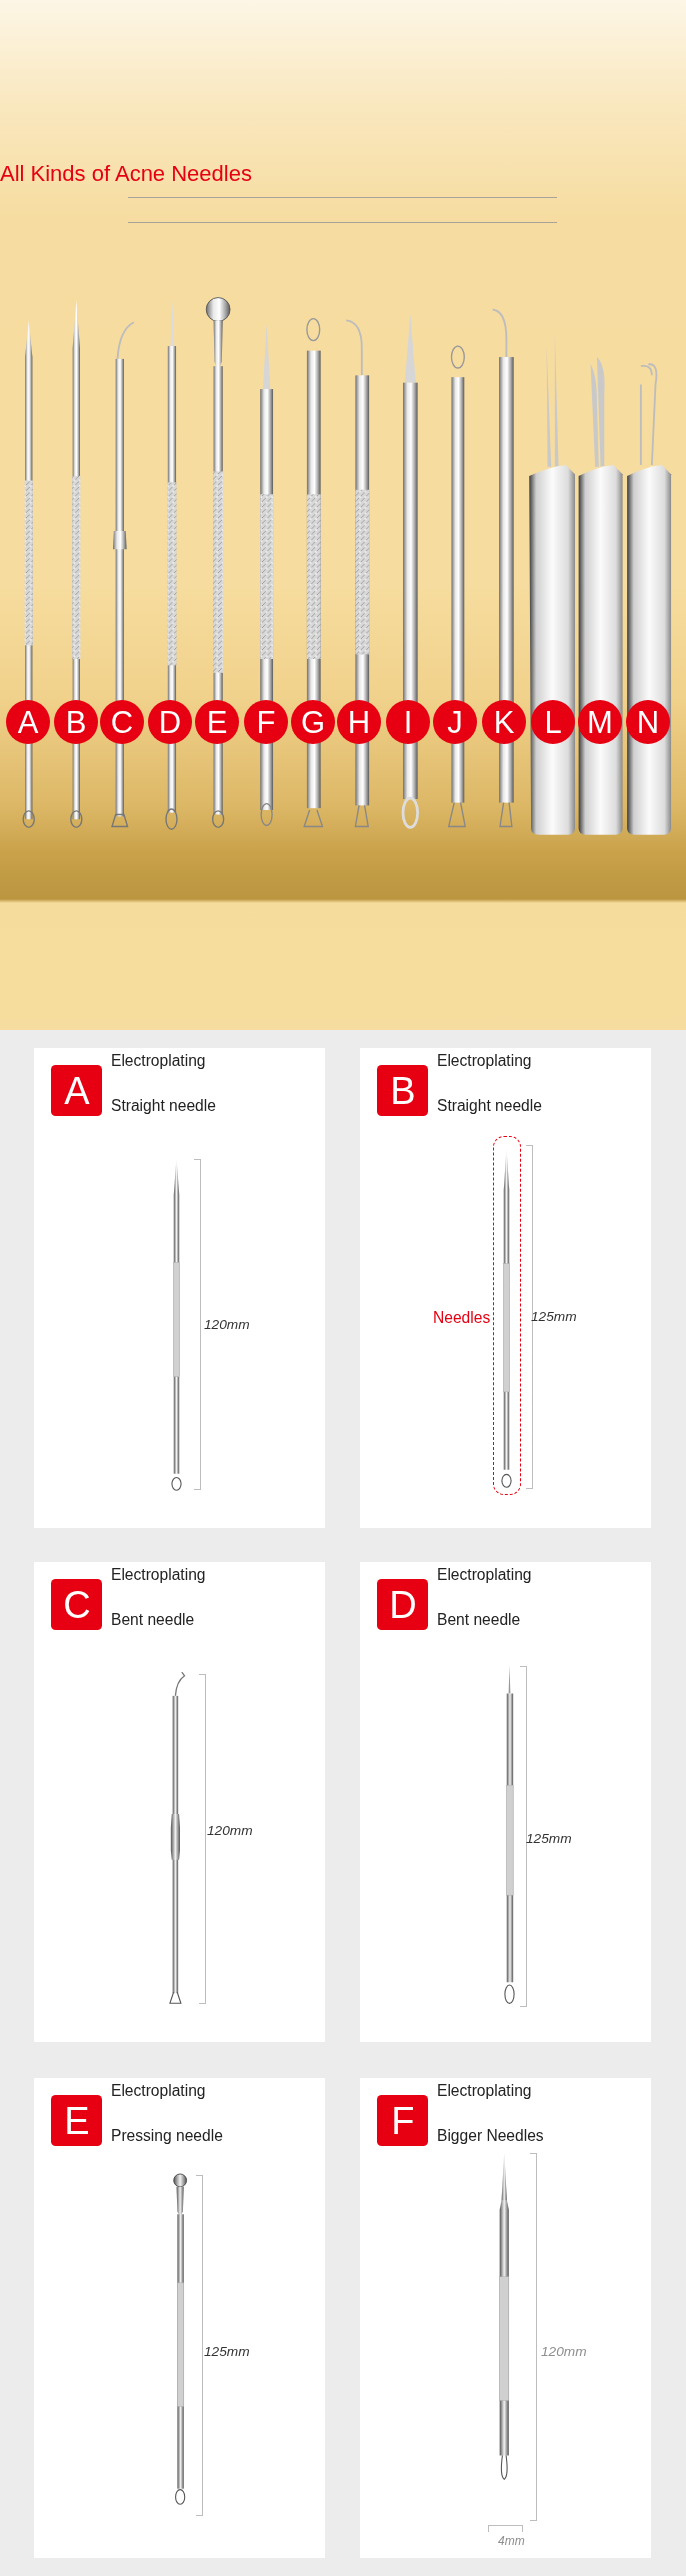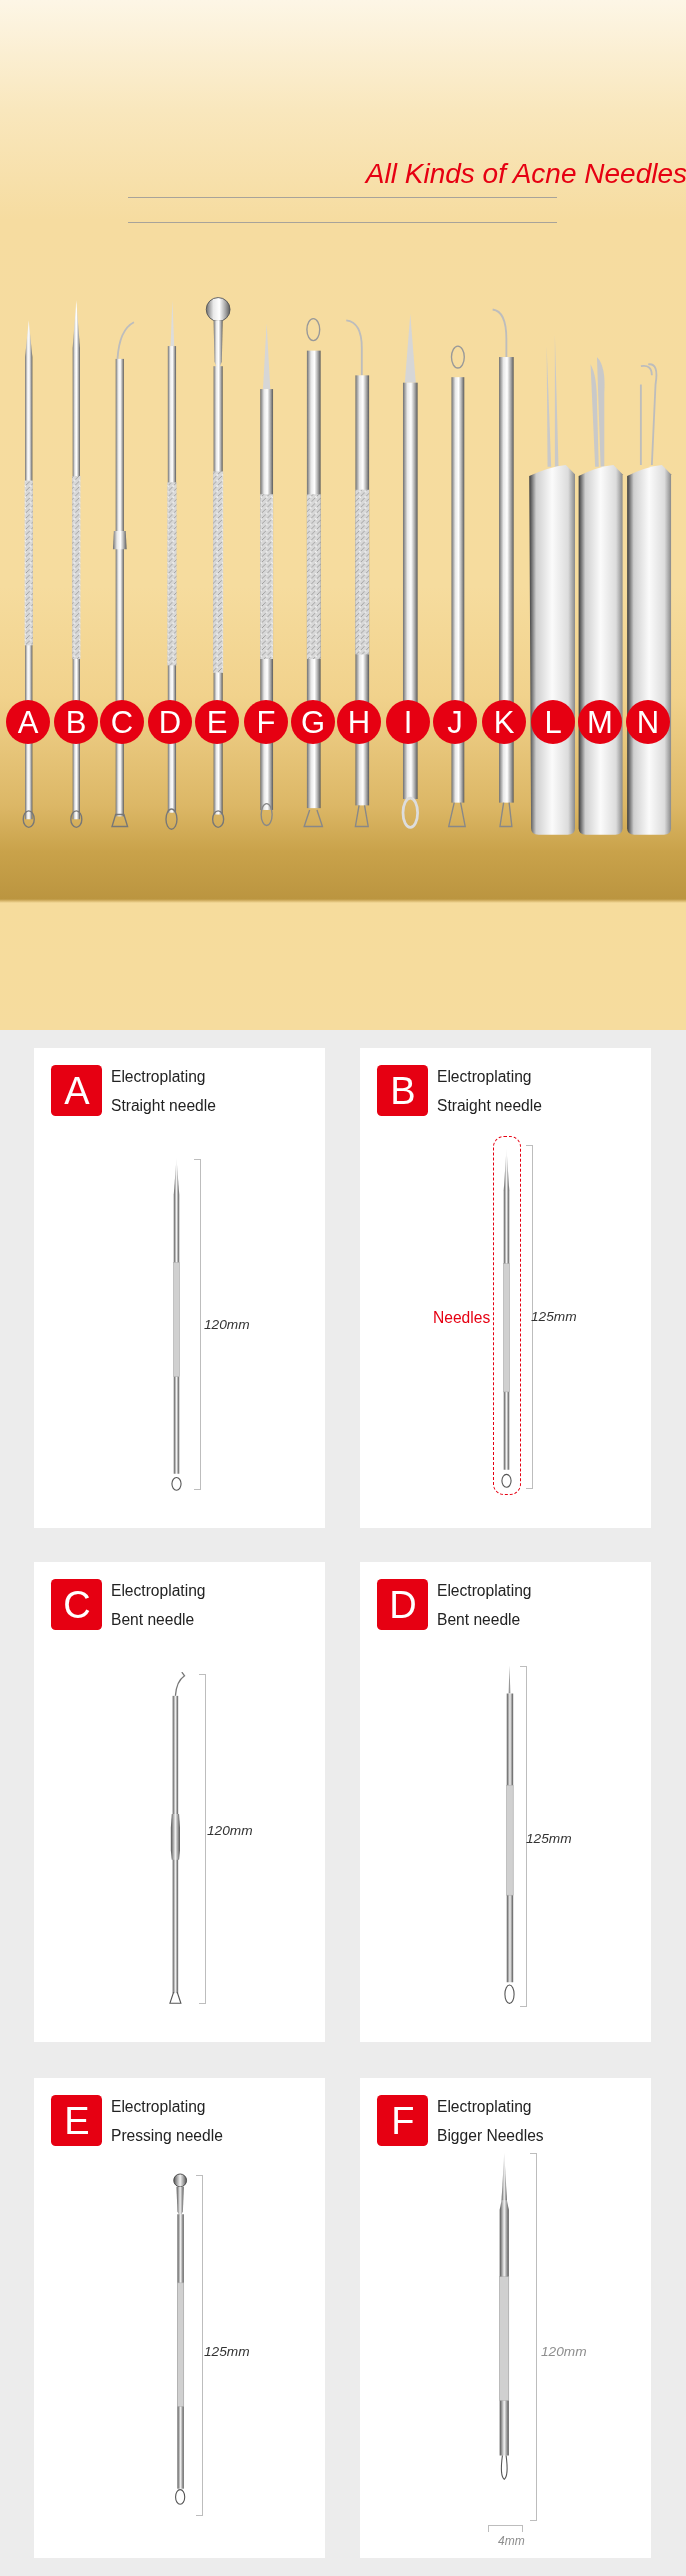--- a/index.html
+++ b/index.html
@@ -19,22 +19,22 @@
     position: absolute; left: 0; top: 0; width: 165px; height: 51px;
     color: #fff; font-size: 40px; line-height: 53px; text-align: center; letter-spacing: 0.9px;
   }
   .tip-pill .tip-value {
     position: absolute; left: 154px; top: 0; width: 190px; height: 51px;
     background: #231815; border-radius: 26px;
     color: #fff; font-size: 29px; line-height: 51px; text-align: center; font-style: italic;
   }
   .hero-rule { position: absolute; left: 128px; width: 429px; height: 0.9px; background: #a8a39a; }
   .hero-title {
-    position: absolute; left: 0; top: 154px; width: 687px; text-align: right;
-    color: #e60012; font-size: 28px; line-height: 40px; font-style: italic;
+    position: absolute; left: 0; top: 154px; width: 687px; text-align: left;
+    color: #e60012; font-size: 22px; line-height: 40px;
   }
 
   
   .tools { position: absolute; left: 0; top: 293px; width: 687px; height: 549px; }
   .letter-badge {
     position: absolute; top: 700px; width: 44px; height: 44px; margin-left: -22px;
     border-radius: 50%; background: #e60012; color: #fff;
     font-size: 31px; line-height: 46px; text-align: center;
   }
 
@@ -42,21 +42,21 @@
   .card {
     position: absolute; width: 291px; background: #ffffff;
   }
   .card .badge {
     position: absolute; left: 17.4px; top: 17.4px; width: 51px; height: 51px; border-radius: 4.6px;
     background: #e60012; color: #fff; font-size: 38px; line-height: 53px; text-align: center;
   }
   .card .line1, .card .line2 {
     position: absolute; left: 77px; color: #222; font-size: 15.6px; line-height: 18.3px; white-space: nowrap;
   }
-  .card .line1 { top: 20px; }
+  .card .line1 { top: 4px; }
   .card .line2 { top: 49px; }
   .card .needle { position: absolute; }
   .dim-bracket {
     position: absolute; width: 7.3px; border: 0.9px solid #bdbdbd; border-left: none;
   }
   .dim-label {
     position: absolute; font-size: 13.7px; font-style: italic; color: #333; white-space: nowrap;
   }
   .dim-label.light { color: #8e8e8e; }
   .bigger-box {

